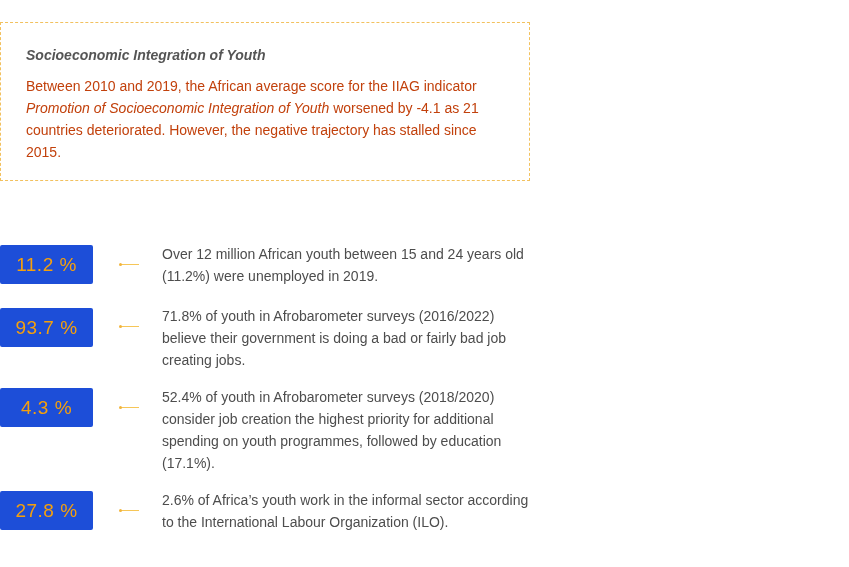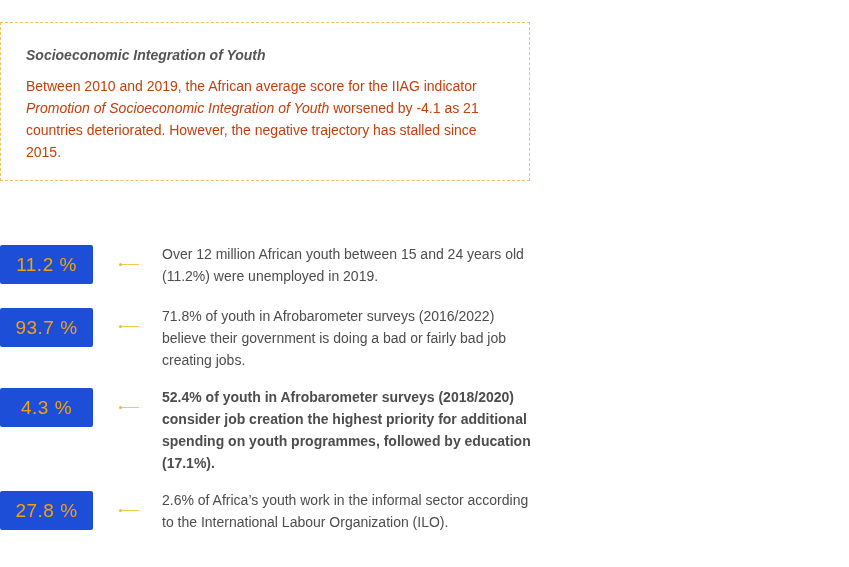--- a/index.html
+++ b/index.html
@@ -40,20 +40,20 @@
 
 <div class="stat-row" style="top:308px;">
   <div class="badge" style="top:0;">93.7 %</div>
   <div class="arrow" style="top:18px;"></div>
   <p class="stat-text" style="top:-3px;">71.8% of youth in Afrobarometer surveys (2016/2022) believe their government is doing a bad or fairly bad job creating jobs.</p>
 </div>
 
 <div class="stat-row" style="top:388px;">
   <div class="badge" style="top:0;">4.3 %</div>
   <div class="arrow" style="top:19px;"></div>
-  <p class="stat-text" style="top:-2px;font-weight:bold;">52.4% of youth in Afrobarometer surveys (2018/2020) consider job creation the highest priority for additional spending on youth programmes, followed by education (17.1%).</p>
+  <p class="stat-text" style="top:-2px;">52.4% of youth in Afrobarometer surveys (2018/2020) consider job creation the highest priority for additional spending on youth programmes, followed by education (17.1%).</p>
 </div>
 
 <div class="stat-row" style="top:491px;">
   <div class="badge" style="top:0;">27.8 %</div>
   <div class="arrow" style="top:19px;"></div>
   <p class="stat-text" style="top:-2px;">2.6% of Africa’s youth work in the informal sector according to the International Labour Organization (ILO).</p>
 </div>
 
 </body></html>

